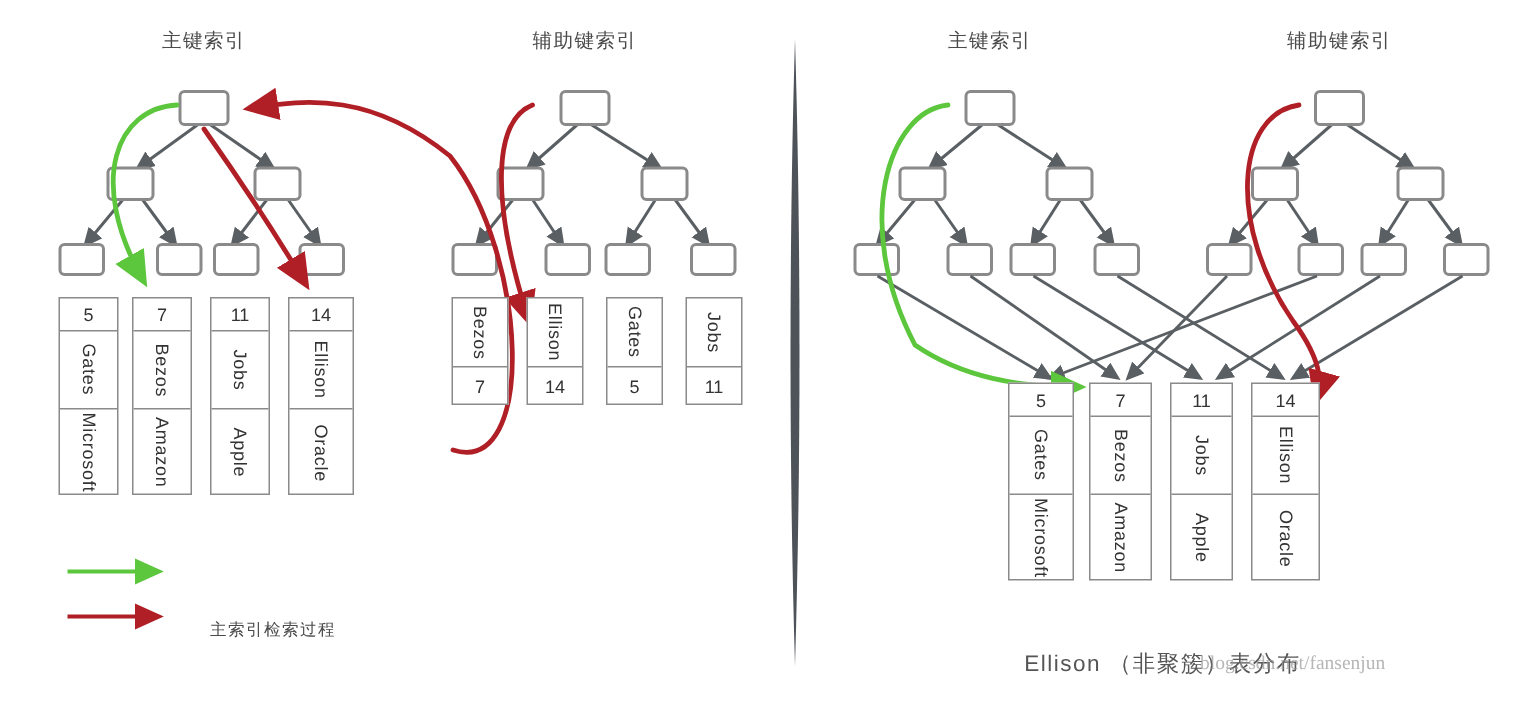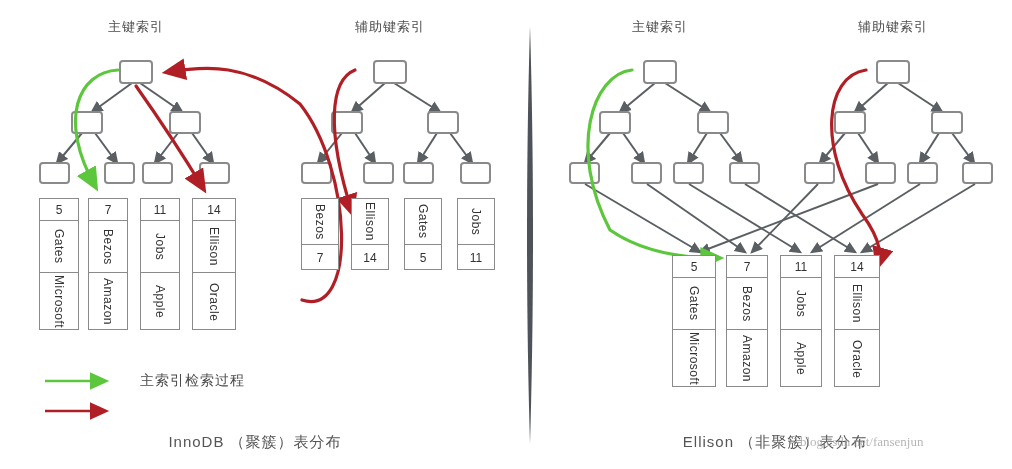--- a/index.html
+++ b/index.html
@@ -4,21 +4,21 @@
 <style>
   html,body{margin:0;padding:0;background:#fff;}
   body{width:1012px;height:469px;position:relative;overflow:hidden;
        font-family:"Liberation Sans","DejaVu Sans",sans-serif;color:#3a3a3a;}
   .stage{position:absolute;inset:0;}
   svg.layer{position:absolute;left:0;top:0;width:1012px;height:469px;}
   .hdr{position:absolute;font-size:13px;color:#4a4a4a;letter-spacing:1px;
        white-space:nowrap;transform:translateX(-50%);}
   .cap{position:absolute;font-size:15px;color:#555;white-space:nowrap;
        transform:translateX(-50%);letter-spacing:1px;}
-  .legend-txt{position:absolute;font-size:14px;color:#4a4a4a;white-space:nowrap;letter-spacing:1px;}
+  .legend-txt{position:absolute;font-size:11px;color:#4a4a4a;white-space:nowrap;letter-spacing:1px;margin-top:40px;}
   
   .rec{position:absolute;border:1.5px solid #8a8a8a;background:#fff;box-sizing:border-box;}
   .rec .cell{border-bottom:1.5px solid #8a8a8a;box-sizing:border-box;
              display:flex;align-items:center;justify-content:center;}
   .rec .cell:last-child{border-bottom:none;}
   .rec .num{height:22px;font-size:12px;color:#333;}
   .rec .vert{writing-mode:vertical-rl;text-orientation:mixed;
              font-size:12px;color:#333;letter-spacing:0.5px;}
   .sec .vert{writing-mode:vertical-rl;text-orientation:mixed;font-size:12px;}
   .watermark{position:absolute;font-size:13px;color:#9a9a9a;opacity:.72;white-space:nowrap;font-family:Liberation Serif, serif;}
@@ -247,18 +247,17 @@
     <div class="cell" style="height:52px;">
         <span class="vert">Ellison</span>
       </div>
     <div class="cell" style="height:58px;">
         <span class="vert">Oracle</span>
       </div>
   </div>
 
   <div class="legend-txt" style="left:140px;top:372px;">主索引检索过程</div>
 
-  <div class="cap" style="left:255px;top:433px;">InnoDB （聚簇）表分布</div>
   <div class="cap" style="left:775px;top:433px;">Ellison （非聚簇）表分布</div>
 
   <div class="watermark" style="left:800px;top:434px;">blog.csdn.net/fansenjun</div>
 
 </div>
 
 </body></html>

